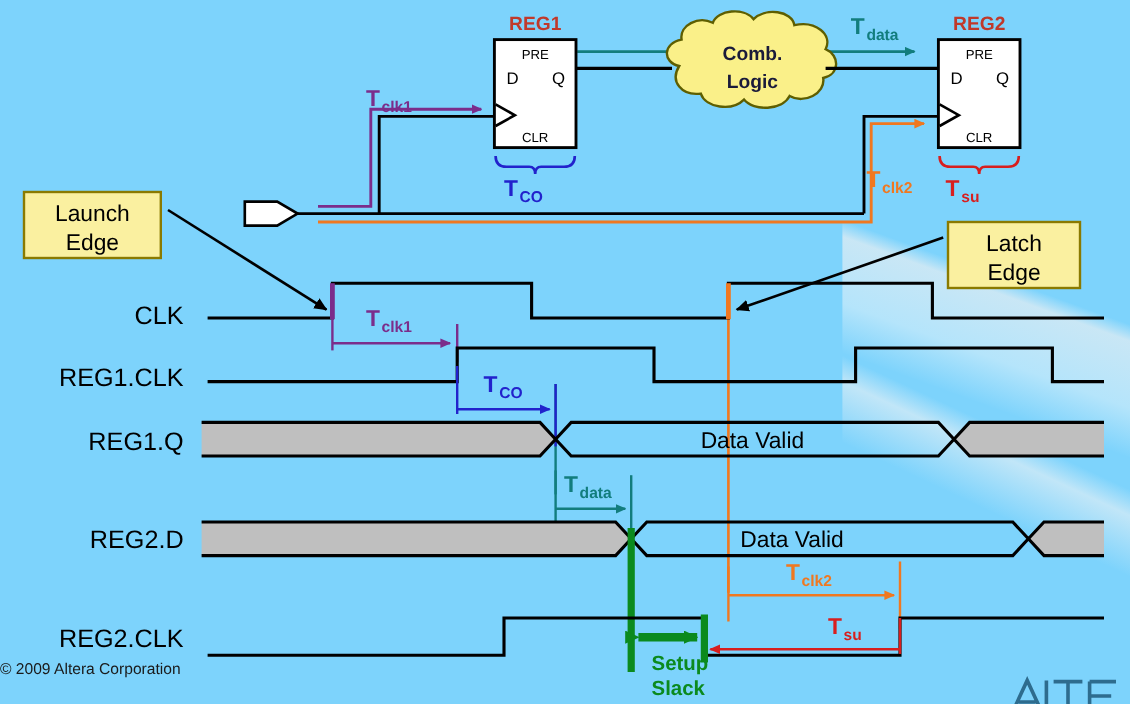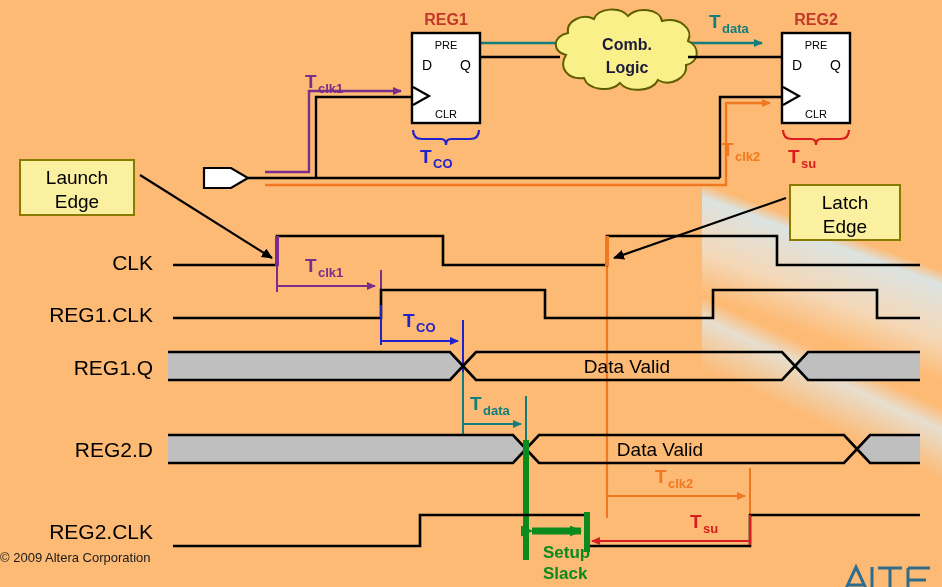--- a/index.html
+++ b/index.html
@@ -8,21 +8,21 @@
     background: #ffffff;
   }
   body {
     font-family: "Liberation Sans", sans-serif;
   }
   #slide {
     position: relative;
     width: 942px;
     height: 587px;
     overflow: hidden;
-    background: #fdba74;
+    background: #7dd3fc;
   }
   
   .bg-swoosh {
     position: absolute;
     right: -60px;
     top: 0;
     width: 300px;
     height: 587px;
     background:
       linear-gradient(200deg, rgba(223,238,246,0) 42%, rgba(214,234,244,0.85) 44%, rgba(236,246,250,0.5) 52%, rgba(255,255,255,0) 58%),

